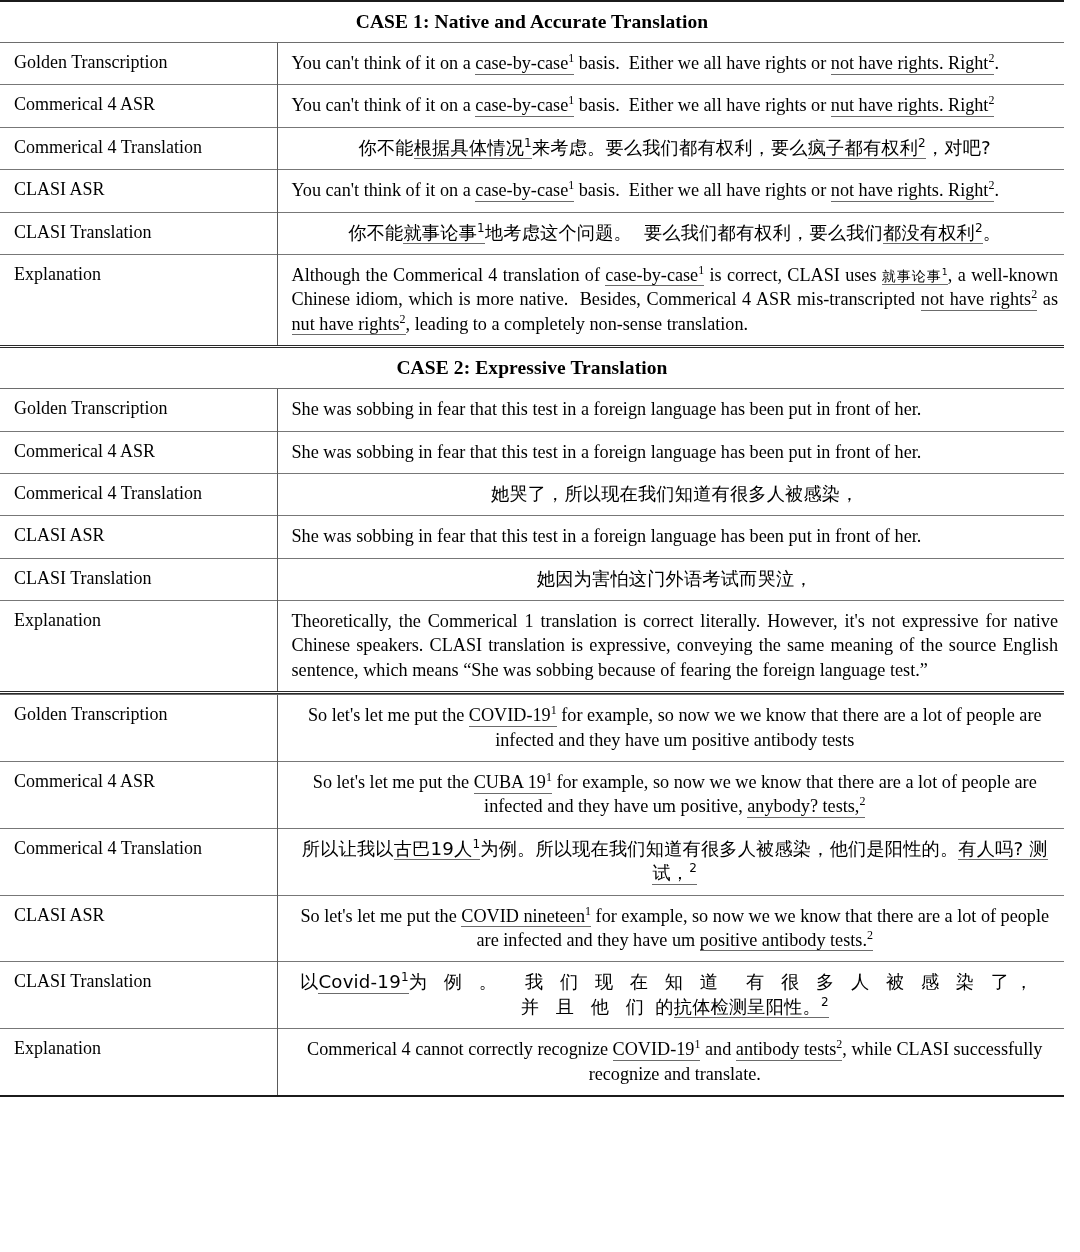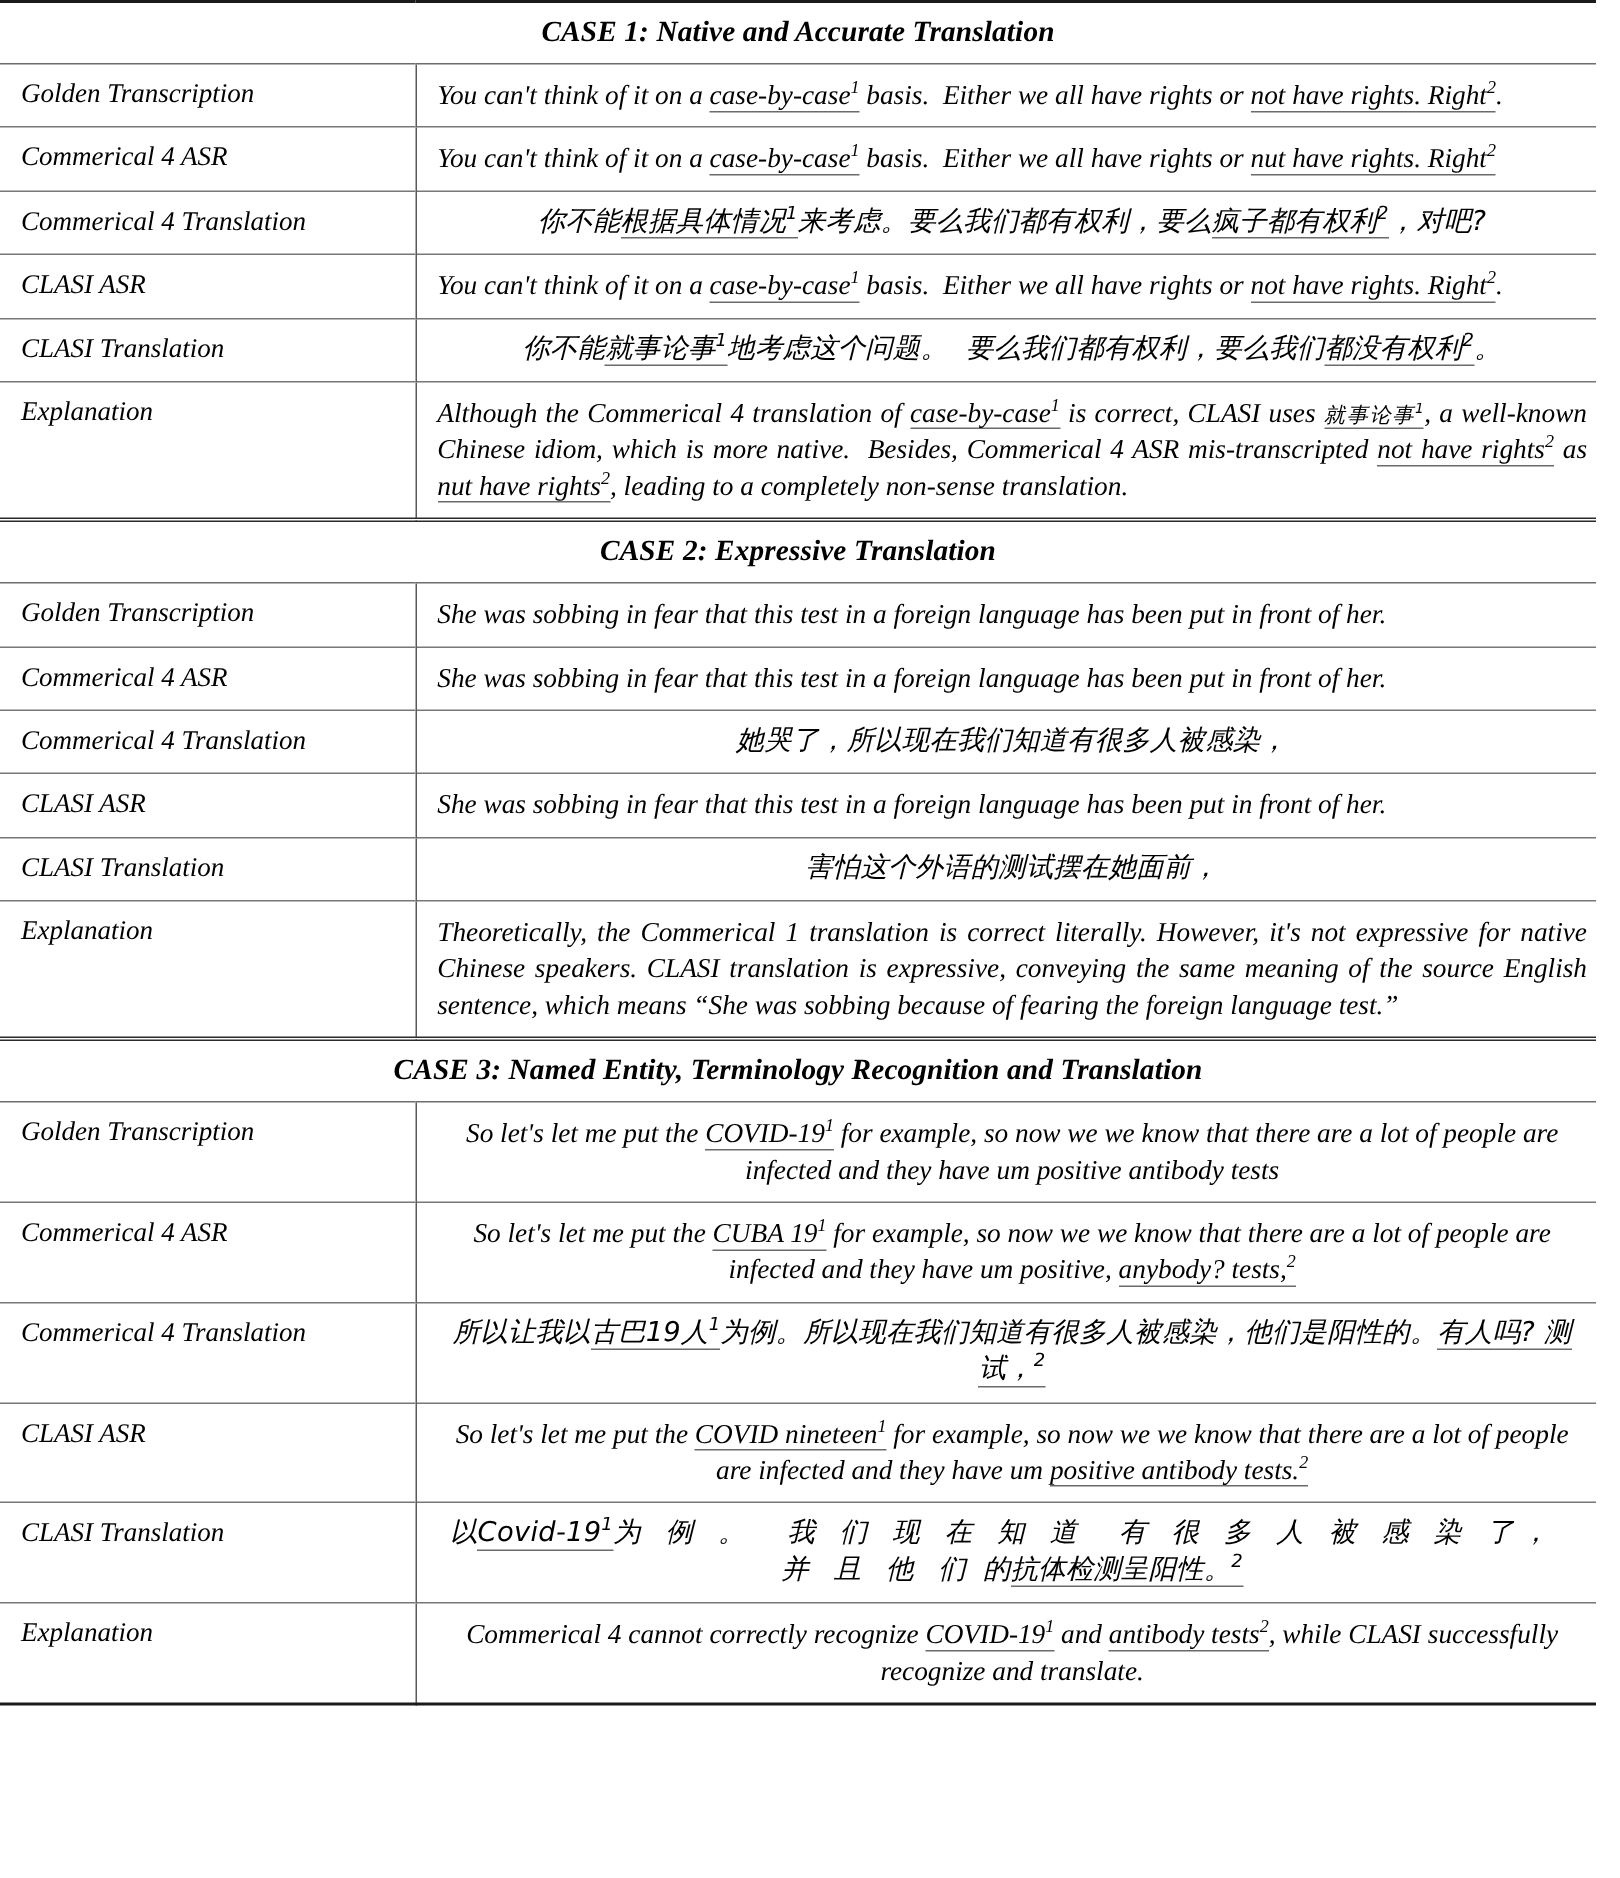--- a/index.html
+++ b/index.html
@@ -13,21 +13,20 @@
     color: #000000;
     -webkit-font-smoothing: antialiased;
   }
 
   .page {
     width: 996px;
     min-height: 1252px;
     box-sizing: border-box;
     padding: 0;
     position: relative;
-    font-style: italic;
   }
 
   table.casetable {
     width: 1064px;
     margin: 0 auto;
     border-collapse: collapse;
     table-layout: fixed;
   }
 
   
@@ -200,37 +199,34 @@
       <tr>
         <td class="label-cell">CLASI ASR</td>
         <td class="content-cell">She was sobbing in fear that this test in a foreign language has been put in front of her.</td>
       </tr>
       <tr class="sep">
           <td class="rule-light" colspan="2"></td>
         </tr>
 
       <tr>
         <td class="label-cell">CLASI Translation</td>
-        <td class="content-cell nojust zh">害怕这个外语的测试摆在她面前，</td>
+        <td class="content-cell nojust zh">她因为害怕这门外语考试而哭泣，</td>
       </tr>
       <tr class="sep">
           <td class="rule-light" colspan="2"></td>
         </tr>
 
       <tr>
         <td class="label-cell">Explanation</td>
         <td class="content-cell">Theoretically, the Commerical 1 translation is correct literally. However, it's not expressive for native Chinese speakers. CLASI translation is expressive, conveying the same meaning of the source English sentence, which means “She was sobbing because of fearing the foreign language test.”</td>
       </tr>
 
       <tr class="sep">
         <td class="rule-double" colspan="2"></td>
       </tr>
-      <tr>
-        <td class="case-banner" colspan="2">CASE 3: Named Entity, Terminology Recognition and Translation</td>
-      </tr>
       <tr class="sep">
         <td class="rule-mid" colspan="2"></td>
       </tr>
 
       <tr>
         <td class="label-cell">Golden Transcription</td>
         <td class="content-cell nojust">So let's let me put the <span class="ul nb">COVID-19<sup>1</sup></span> for example, so now we we know that there are a lot of people are infected and they have um positive antibody tests</td>
       </tr>
       <tr class="sep">
           <td class="rule-light" colspan="2"></td>

